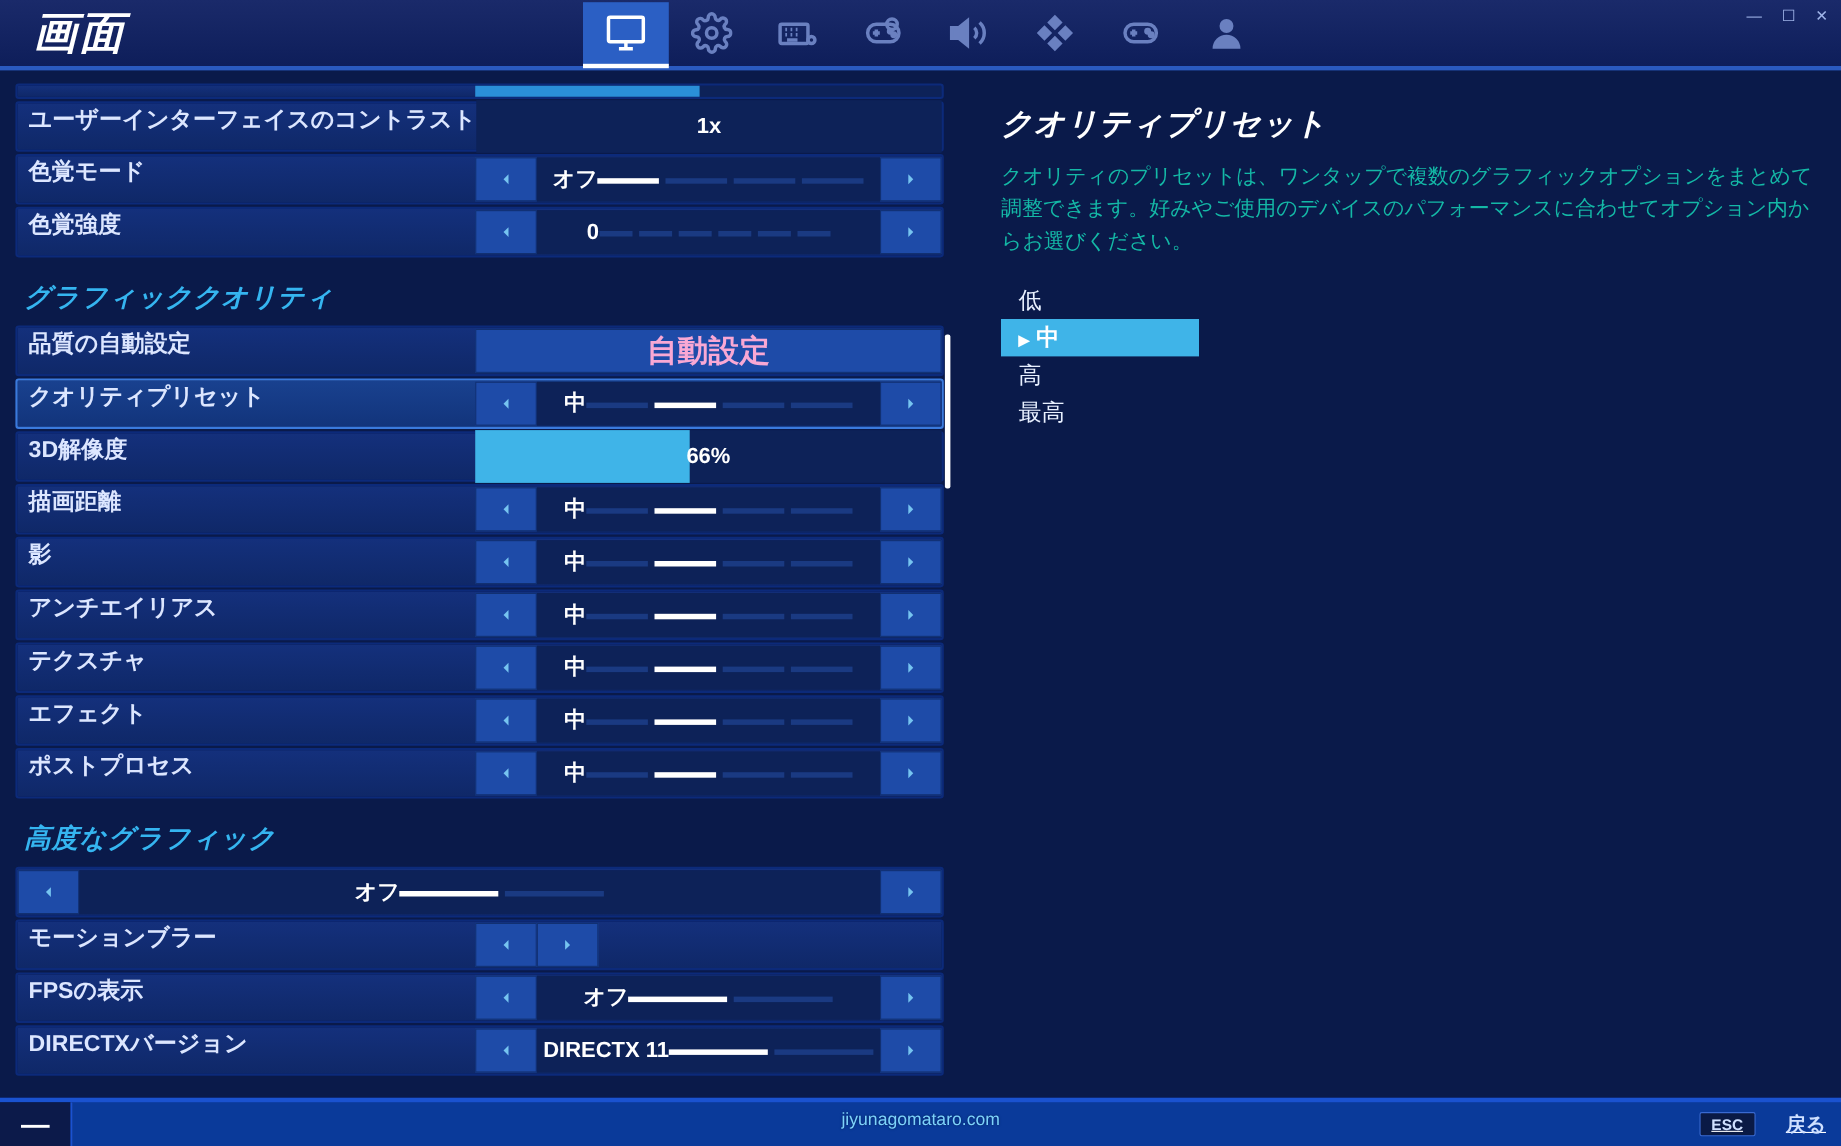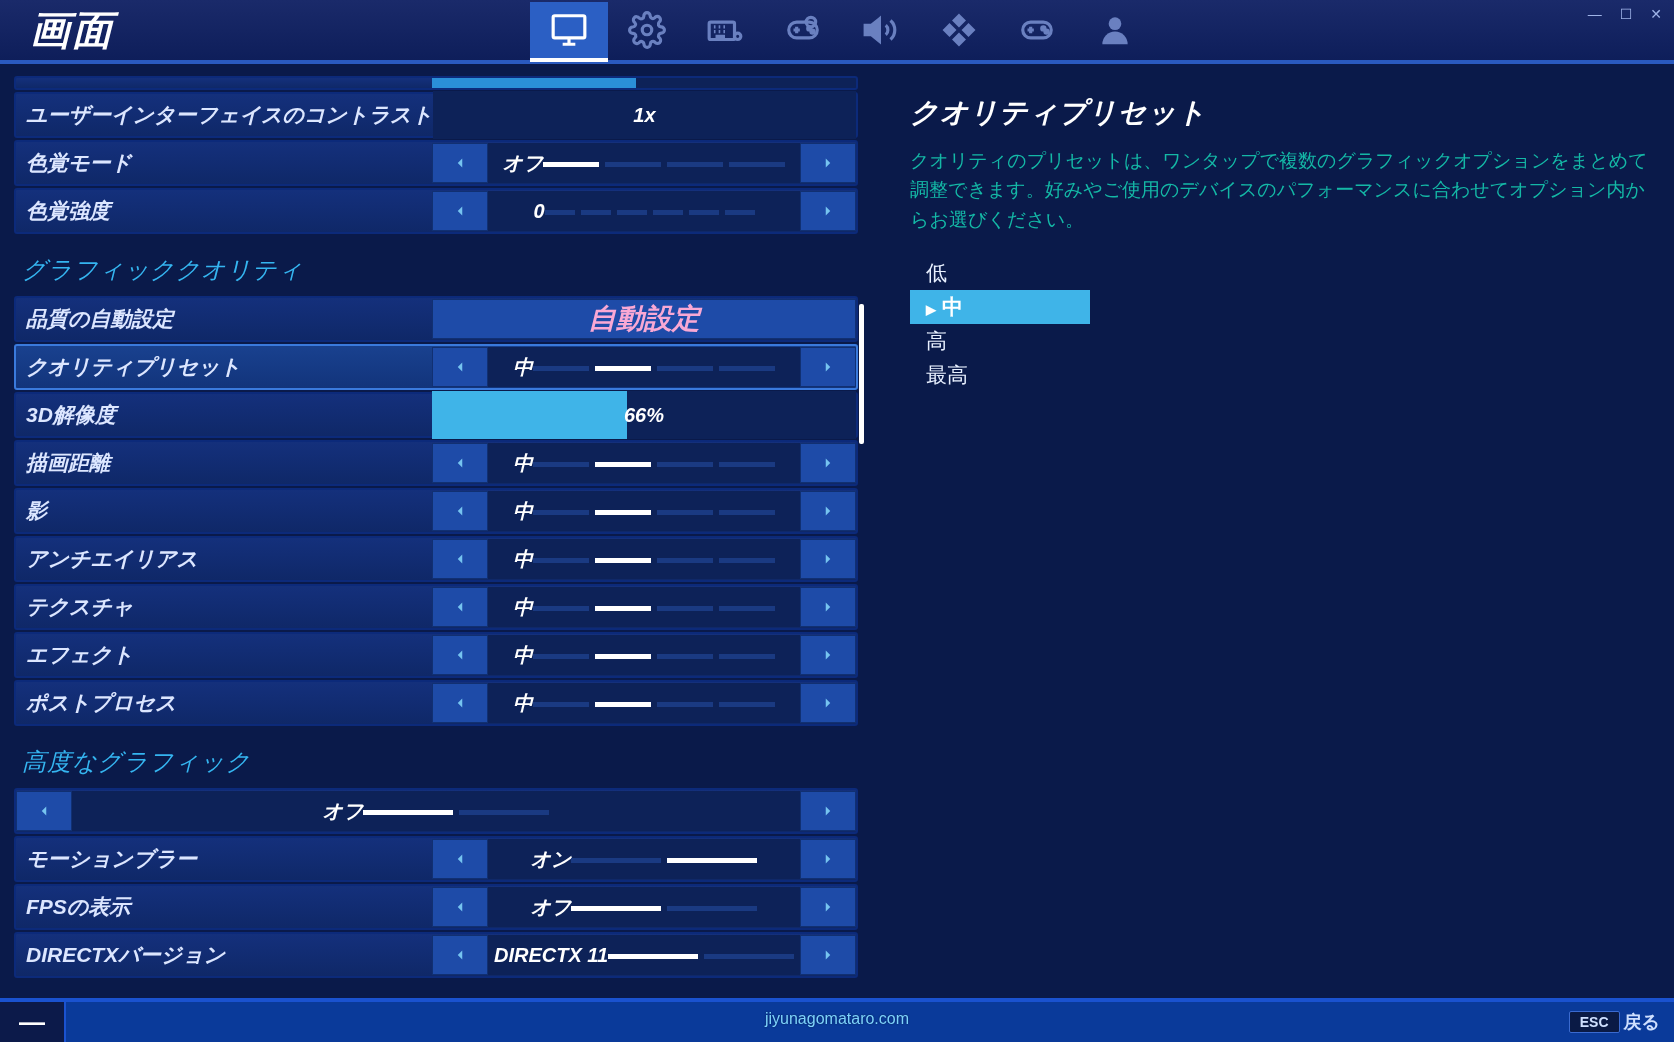--- a/index.html
+++ b/index.html
@@ -19,27 +19,27 @@
 
 
 .main { display: flex; height: 916px; }
 .settings-col { width: 870px; padding: 12px 0 0 0; overflow: hidden; position: relative; }
 .info-col { flex: 1; padding: 30px 20px 20px 40px; }
 
 
 .scroll-ind { position: absolute; right: 6px; top: 240px; width: 5px; height: 140px; background: #fff; border-radius: 2px; }
 
 
-.row { display: flex; align-items: center; height: 46px; border: 2px solid #0c2a7a; border-radius: 3px; margin: 2px 12px 2px 14px; background: linear-gradient(180deg, #14307c 0%, #0f2868 100%); font-style: italic; }
+.row { display: flex; height: 46px; border: 2px solid #0c2a7a; border-radius: 3px; margin: 2px 12px 2px 14px; background: linear-gradient(180deg, #14307c 0%, #0f2868 100%); }
 .row.active { border-color: #3a7add; background: linear-gradient(180deg, #19418f 0%, #12347b 100%); }
 .row-label { flex: 0 0 416px; padding-left: 10px; font-size: 21px; font-weight: 600; color: #dce6ff; white-space: nowrap; }
 .row-control { flex: 1; display: flex; align-items: center; height: 100%; }
 
 
-.section { font-size: 24px; font-weight: 400; font-style: italic; color: #35b5f0; padding: 18px 0 8px 22px; letter-spacing: 1px; }
+.section { font-size: 24px; font-weight: 700; font-style: italic; color: #35b5f0; padding: 18px 0 8px 22px; letter-spacing: 1px; }
 
 
 .stepper { display: flex; align-items: center; width: 100%; height: 40px; }
 .arrow-btn { width: 56px; height: 40px; background: #1e4ba8; border: 1px solid #113072; display: flex; align-items: center; justify-content: center; cursor: pointer; }
 .arrow-btn svg { width: 18px; height: 18px; }
 .step-mid { flex: 1; display: flex; flex-direction: row; align-items: center; justify-content: center; position: relative; height: 40px; background: #0d2258; }
 .step-val { font-size: 20px; font-weight: 700; color: #fff; line-height: 1; }
 .ticks { display: flex; gap: 6px; margin-top: 3px; }
 .tick { width: 56px; height: 5px; background: #1a3a82; }
 .tick.on { background: #fff; }
@@ -61,21 +61,21 @@
 .info-desc { font-size: 19px; line-height: 1.55; color: #14b8a6; margin-bottom: 22px; }
 .opt-list { list-style: none; }
 .opt-item { font-size: 21px; padding: 3px 16px; color: #e8f0ff; width: 180px; }
 .opt-item.sel { background: #3fb4e8; color: #fff; font-weight: 600; position: relative; }
 .opt-item.sel::before { content: "▶"; font-size: 13px; margin-right: 6px; }
 
 
 .footer { position: absolute; bottom: 0; left: 0; right: 0; height: 44px; background: #0a3a9a; border-top: 4px solid #1a52d0; display: flex; align-items: center; }
 .footer-left { width: 66px; height: 100%; background: #0c1a4a; display: flex; align-items: center; justify-content: center; font-size: 26px; font-weight: 900; color: #fff; border-right: 2px solid #1a52d0; }
 .watermark { position: absolute; left: 50%; transform: translateX(-50%); bottom: 14px; font-size: 16px; color: #7dd3fc; text-shadow: 0 0 2px rgba(0,0,0,0.5); }
-.footer-right { position: absolute; right: 14px; display: flex; align-items: center; gap: 4px; }
+.footer-right { position: absolute; right: 14px; display: flex; align-items: center; gap: 28px; text-decoration: underline; }
 .esc-key { background: #0a1a45; border: 1px solid #3a6ad0; padding: 2px 10px; font-size: 14px; font-weight: 700; color: #cfe0ff; border-radius: 2px; }
 .back-txt { font-size: 18px; color: #cfe0ff; font-weight: 600; }
 </style>
 </head>
 <body>
 
 <div class="win-controls">
   <span>—</span>
   <span>☐</span>
   <span>✕</span>
@@ -454,27 +454,20 @@
     </div>
 
     <div class="row">
       <div class="row-label">モーションブラー</div>
       <div class="row-control">
           <div class="stepper">
         <div class="arrow-btn">
               <svg viewBox="0 0 24 24" fill="#76c4f0">
                 <path d="M15 6l-6 6 6 6z"></path>
               </svg>
-            </div>
-        <div class="step-mid">
-              <span class="step-val">オン</span>
-              <div class="ticks two">
-                <span class="tick"></span>
-                <span class="tick on"></span>
-              </div>
             </div>
         <div class="arrow-btn">
               <svg viewBox="0 0 24 24" fill="#76c4f0">
                 <path d="M9 6l6 6-6 6z"></path>
               </svg>
             </div>
       </div>
         </div>
     </div>
 

